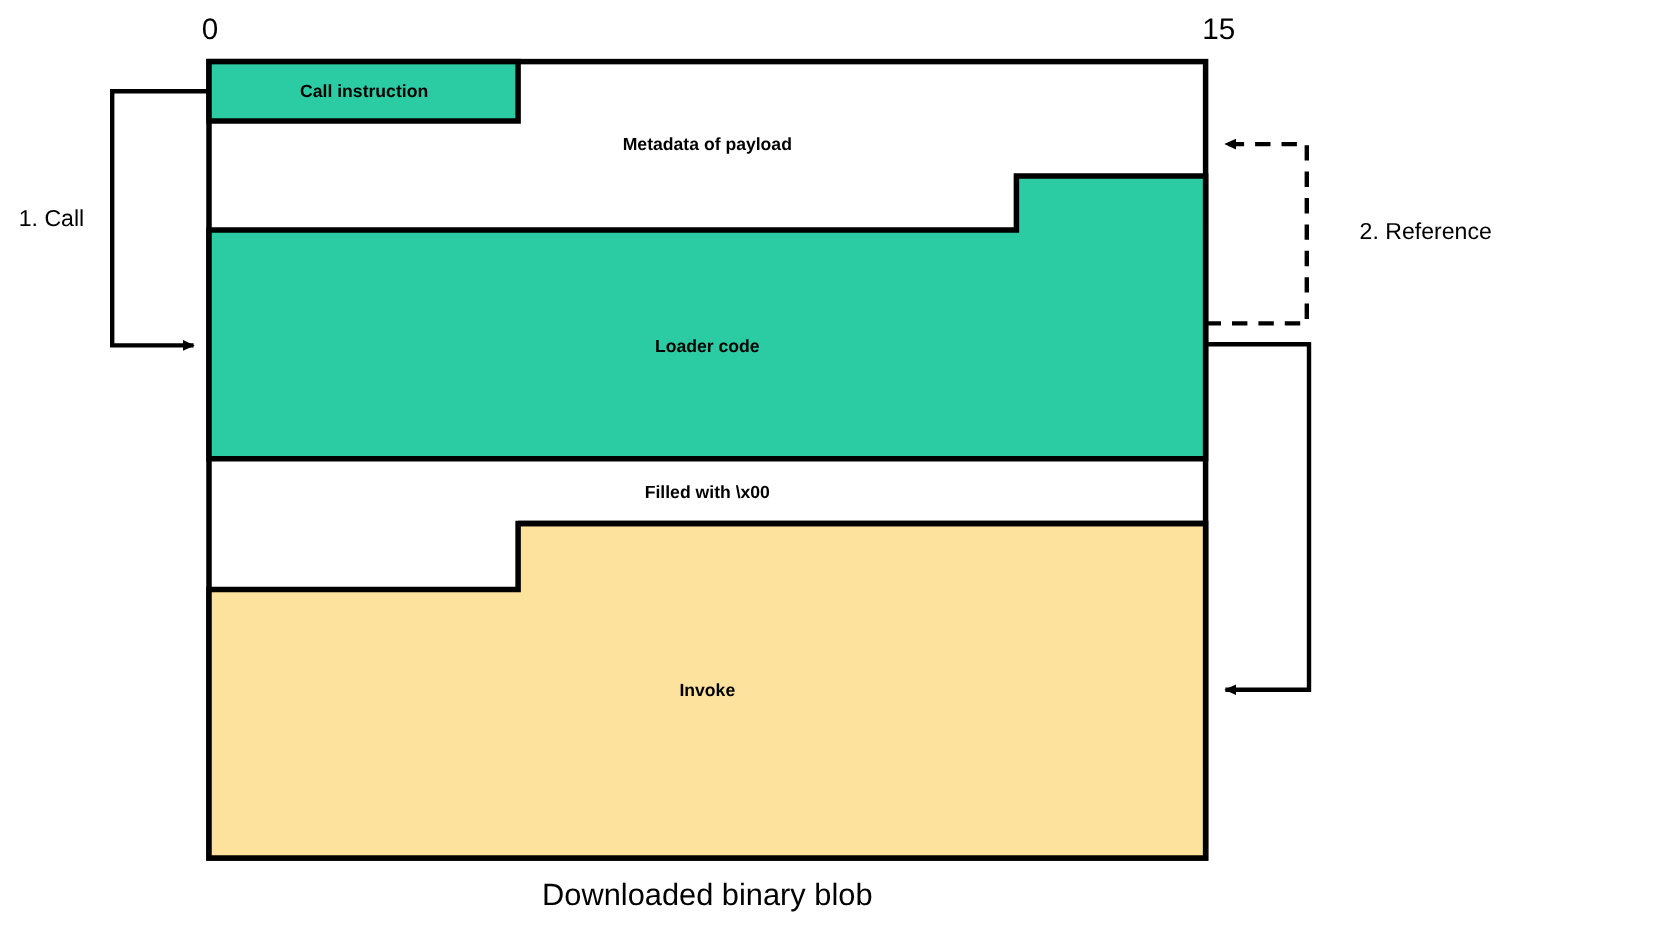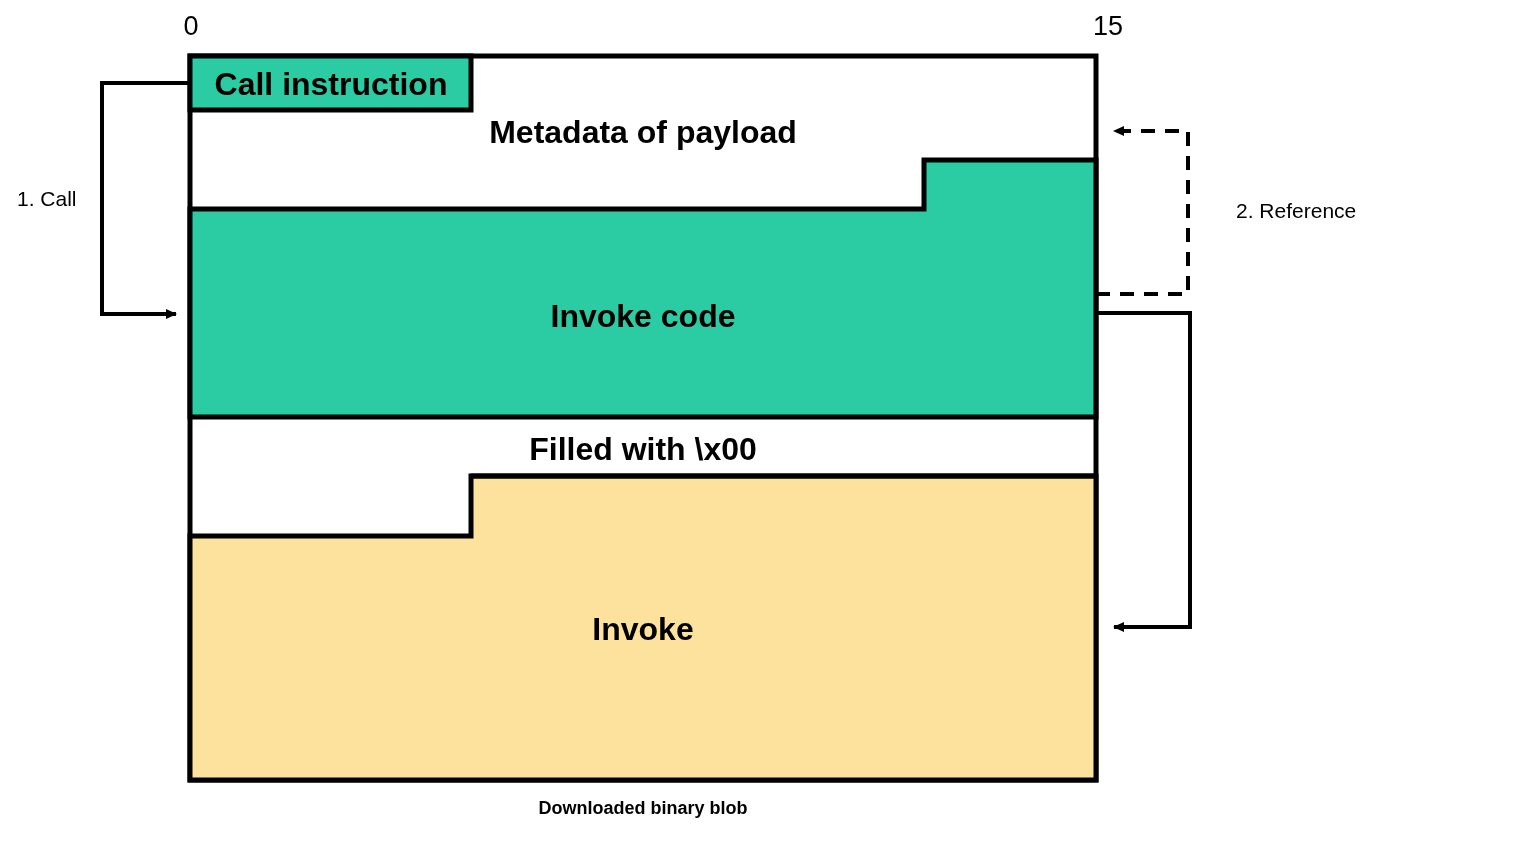--- a/index.html
+++ b/index.html
@@ -29,30 +29,30 @@
     white-space: nowrap;
     color: #000000;
     font-family: "Liberation Sans", sans-serif;
   }
   .axis-num {
     font-size: 27px;
     font-weight: normal;
     letter-spacing: 0px;
   }
   .block-label {
-    font-size: 32px;
+    font-size: 16px;
     font-weight: bold;
   }
   .step-label {
     font-size: 21px;
     font-weight: normal;
   }
   .caption {
-    font-size: 18px;
-    font-weight: bold;
+    font-size: 28px;
+    font-weight: normal;
   }
   .center-x {
     transform: translateX(-50%);
   }
   .center-xy {
     transform: translate(-50%, -50%);
   }
 </style>
 </head>
 <body>
@@ -89,21 +89,21 @@
   </svg>
 
   <div class="lbl axis-num center-x" style="left:191px; top:11px;">0</div>
 
   <div class="lbl axis-num center-x" style="left:1108px; top:11px;">15</div>
 
   <div class="lbl block-label center-xy" style="left:331px; top:84px;">Call instruction</div>
 
   <div class="lbl block-label center-xy" style="left:643px; top:132px;text-align:center;">Metadata of payload</div>
 
-  <div class="lbl block-label center-xy" style="left:643px; top:316px;">Invoke code</div>
+  <div class="lbl block-label center-xy" style="left:643px; top:316px;">Loader code</div>
 
   <div class="lbl block-label center-xy" style="left:643px; top:449px;">Filled with \x00</div>
 
   <div class="lbl block-label center-xy" style="left:643px; top:629px;">Invoke</div>
 
   <div class="lbl step-label" style="left:17px; top:187px;">1. Call</div>
 
   <div class="lbl step-label" style="left:1210px; top:199px;margin-left:26px;">2. Reference</div>
 
 

